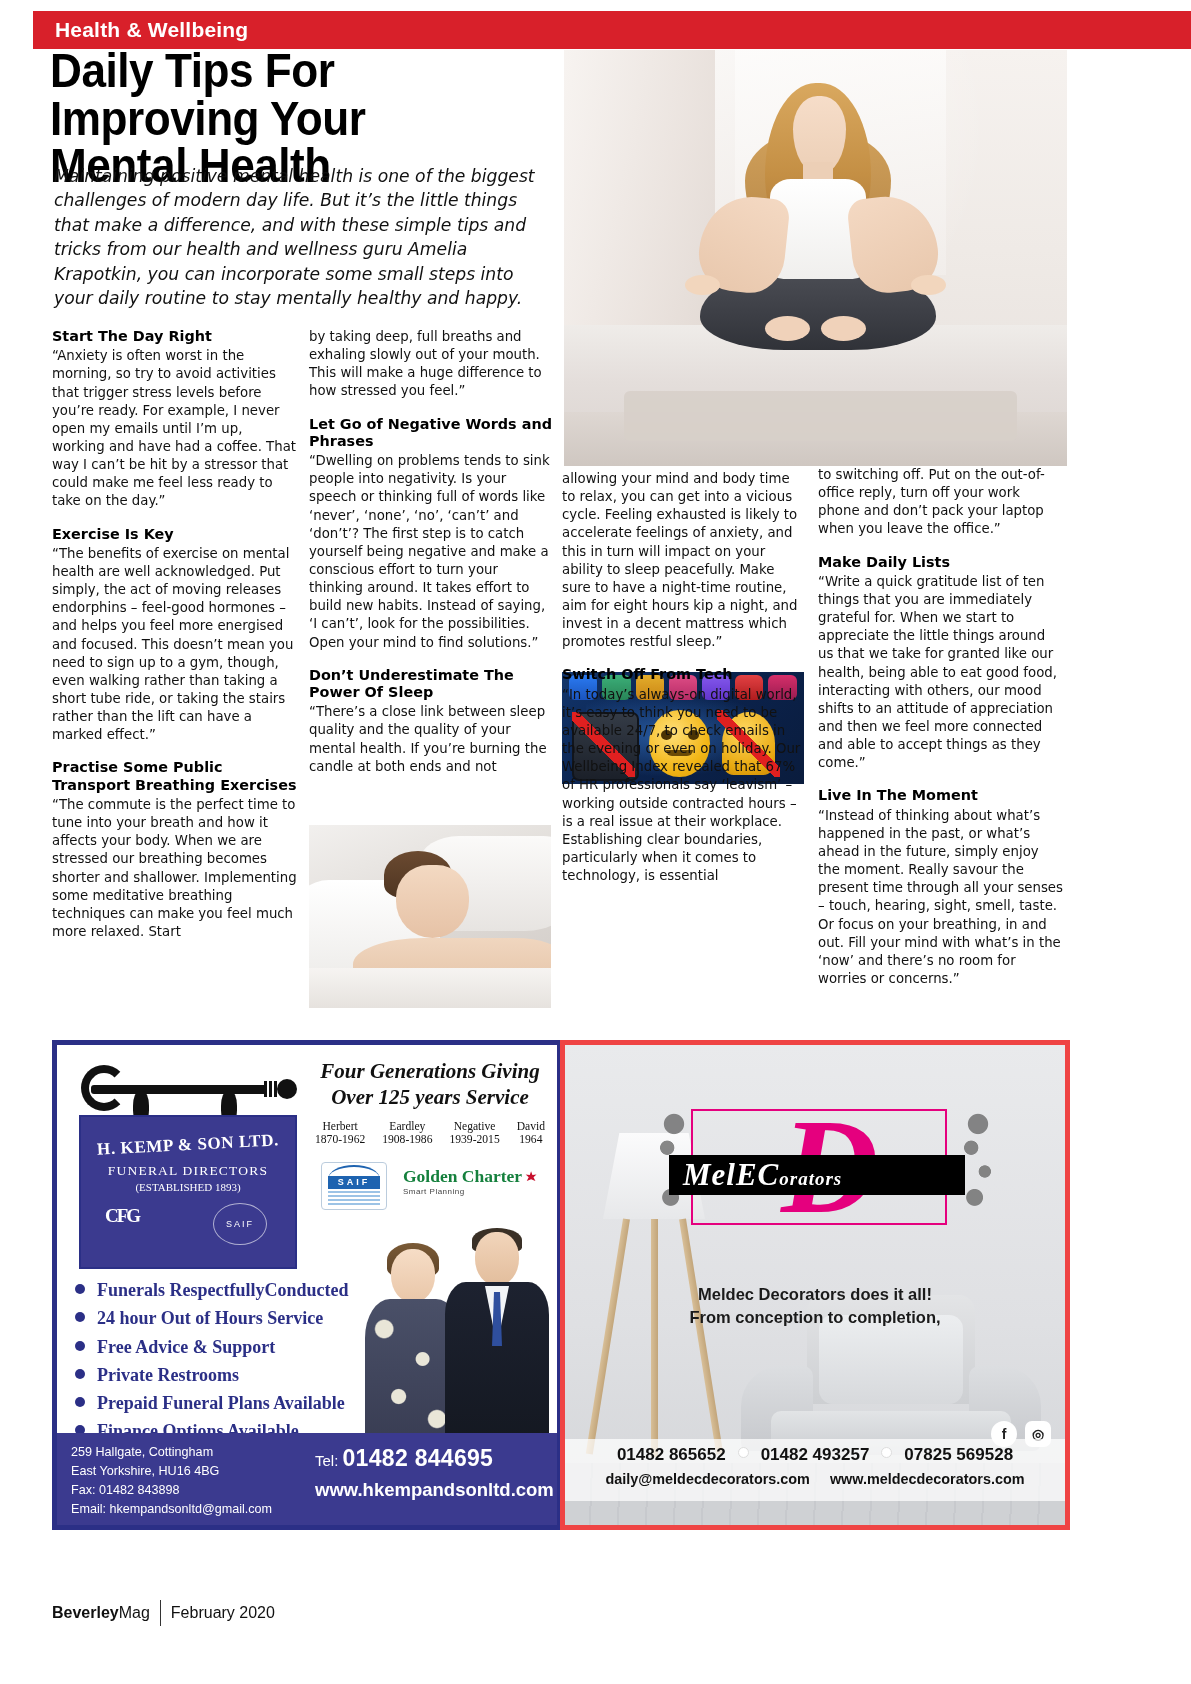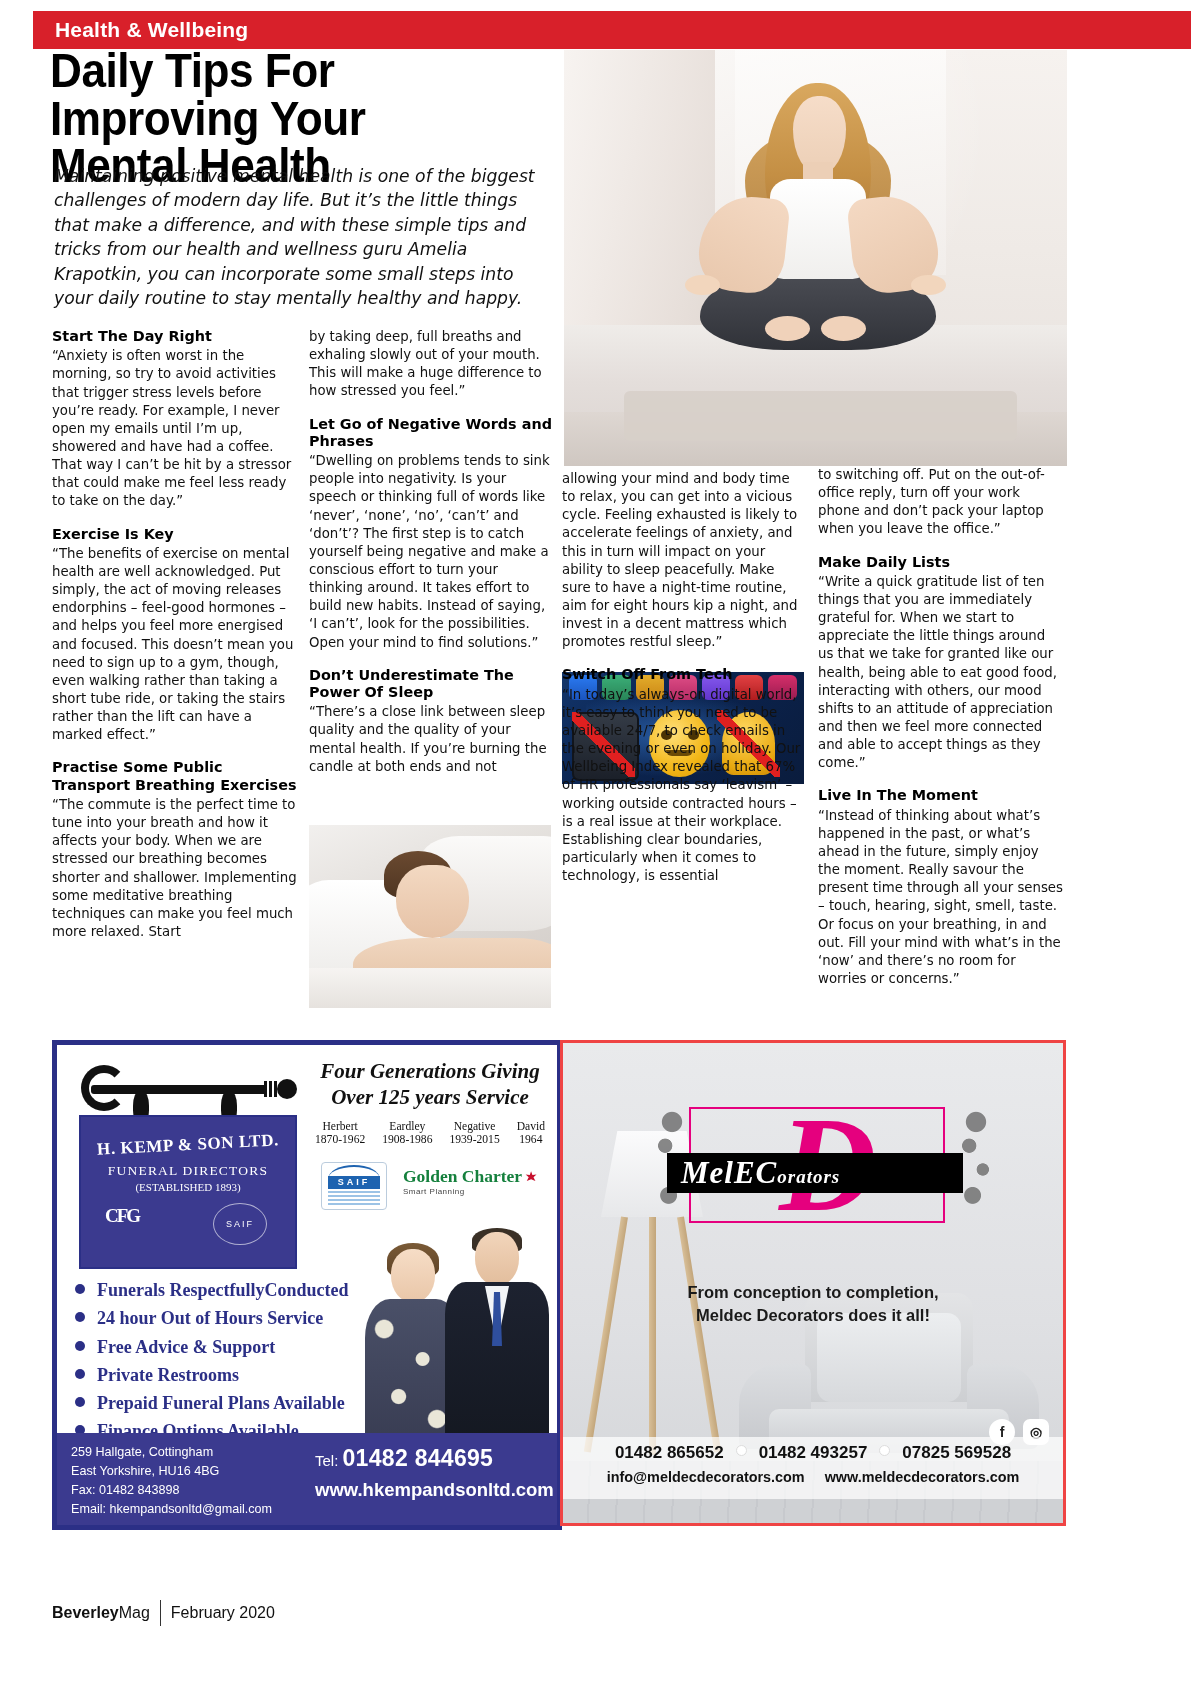--- a/index.html
+++ b/index.html
@@ -247,21 +247,21 @@
   .kemp-footer{position:absolute;left:0;right:0;bottom:0;height:92px;background:#3b3a8f;}
   .kemp-footer .addr{position:absolute;left:14px;top:10px;color:#fff;
     font-size:12.6px;line-height:1.52;}
   .kemp-footer .tel{position:absolute;left:258px;top:12px;color:#fff;font-size:15px;}
   .kemp-footer .tel b{font-size:23px;letter-spacing:.3px;}
   .kemp-footer .web{position:absolute;left:258px;top:46px;color:#fff;
     font-size:18.5px;font-weight:bold;}
 
   
   #ad-meldec{left:560px;top:1040px;width:500px;height:480px;
-    background:#dfe1e4;border:3px solid #ef4444;}
+    background:#dfe1e4;border:5px solid #ef4444;}
   #ad-meldec .room{position:absolute;inset:0;
     background:linear-gradient(180deg,#e9eaec 0%,#dfe0e3 58%,#d3d5d8 100%);}
   #ad-meldec .floor{position:absolute;left:0;bottom:0;width:100%;height:13%;
     background:repeating-linear-gradient(92deg,#cfd1d4 0 26px,#c7c9cd 26px 28px);}
   .lamp{position:absolute;left:28px;bottom:62px;width:120px;height:330px;}
   .lamp .shade{position:absolute;left:10px;top:0;width:102px;height:86px;
     background:linear-gradient(180deg,#fbfbfc,#e7e8ea);
     clip-path:polygon(16% 0,84% 0,100% 100%,0 100%);}
   .lamp .pole1,.lamp .pole2,.lamp .pole3{position:absolute;top:86px;width:7px;height:238px;
     background:linear-gradient(90deg,#d8bf98,#c2a57a);}
@@ -359,21 +359,21 @@
     <div class="armL"></div>
       <div class="armR"></div>
     <div class="footL"></div>
       <div class="footR"></div>
     <div class="handL"></div>
       <div class="handR"></div>
   </div>
 
   <div class="col" id="col1">
     <h3>Start The Day Right</h3>
-    <p>“Anxiety is often worst in the morning, so try to avoid activities that trigger stress levels before you’re ready. For example, I never open my emails until I’m up, showered and have had a coffee. That way I can’t be hit by a stressor that could make me feel less ready to take on the day.”</p>
+    <p>“Anxiety is often worst in the morning, so try to avoid activities that trigger stress levels before you’re ready. For example, I never open my emails until I’m up, working and have had a coffee. That way I can’t be hit by a stressor that could make me feel less ready to take on the day.”</p>
     <h3>Exercise Is Key</h3>
     <p>“The benefits of exercise on mental health are well acknowledged. Put simply, the act of moving releases endorphins – feel-good hormones – and helps you feel more energised and focused. This doesn’t mean you need to sign up to a gym, though, even walking rather than taking a short tube ride, or taking the stairs rather than the lift can have a marked effect.”</p>
     <h3>Practise Some Public Transport Breathing Exercises</h3>
     <p>“The commute is the perfect time to tune into your breath and how it affects your body. When we are stressed our breathing becomes shorter and shallower. Implementing some meditative breathing techniques can make you feel much more relaxed. Start</p>
   </div>
 
   <div class="col" id="col2">
     <p>by taking deep, full breaths and exhaling slowly out of your mouth. This will make a huge difference to how stressed you feel.”</p>
     <h3>Let Go of Negative Words and Phrases</h3>
     <p>“Dwelling on problems tends to sink people into negativity. Is your speech or thinking full of words like ‘never’, ‘none’, ‘no’, ‘can’t’ and ‘don’t’? The first step is to catch yourself being negative and make a conscious effort to turn your thinking around. It takes effort to build new habits. Instead of saying, ‘I can’t’, look for the possibilities. Open your mind to find solutions.”</p>
@@ -545,36 +545,36 @@
       <div class="vine1"></div>
       <div class="vine2"></div>
       <div class="pinkD">D</div>
       <div class="band"></div>
       <div class="word">
         <span class="mel">Mel</span><span class="ec">EC</span><span class="ors">orators</span>
       </div>
     </div>
 
     <div class="meldec-tag">
+      <div>Meldec Decorators does it all!</div>
       <div>From conception to completion,</div>
-      <div>Meldec Decorators does it all!</div>
     </div>
 
 
     <div class="meldec-social">
       <div class="s fb">f</div>
       <div class="s ig">◎</div>
     </div>
 
     <div class="meldec-contact">
       <div class="phones">
         <span>01482 865652</span><span class="dot"></span><span>01482 493257</span><span class="dot"></span><span>07825 569528</span>
       </div>
       <div class="emails">
-        <span>info@meldecdecorators.com</span><span>www.meldecdecorators.com</span>
+        <span>daily@meldecdecorators.com</span><span>www.meldecdecorators.com</span>
       </div>
     </div>
   </div>
 
   <div class="pagefoot">
     <div class="bm"><b>Beverley</b><span class="mag">Mag</span></div>
     <div class="sep"></div>
     <div class="date">February 2020</div>
   </div>
 

